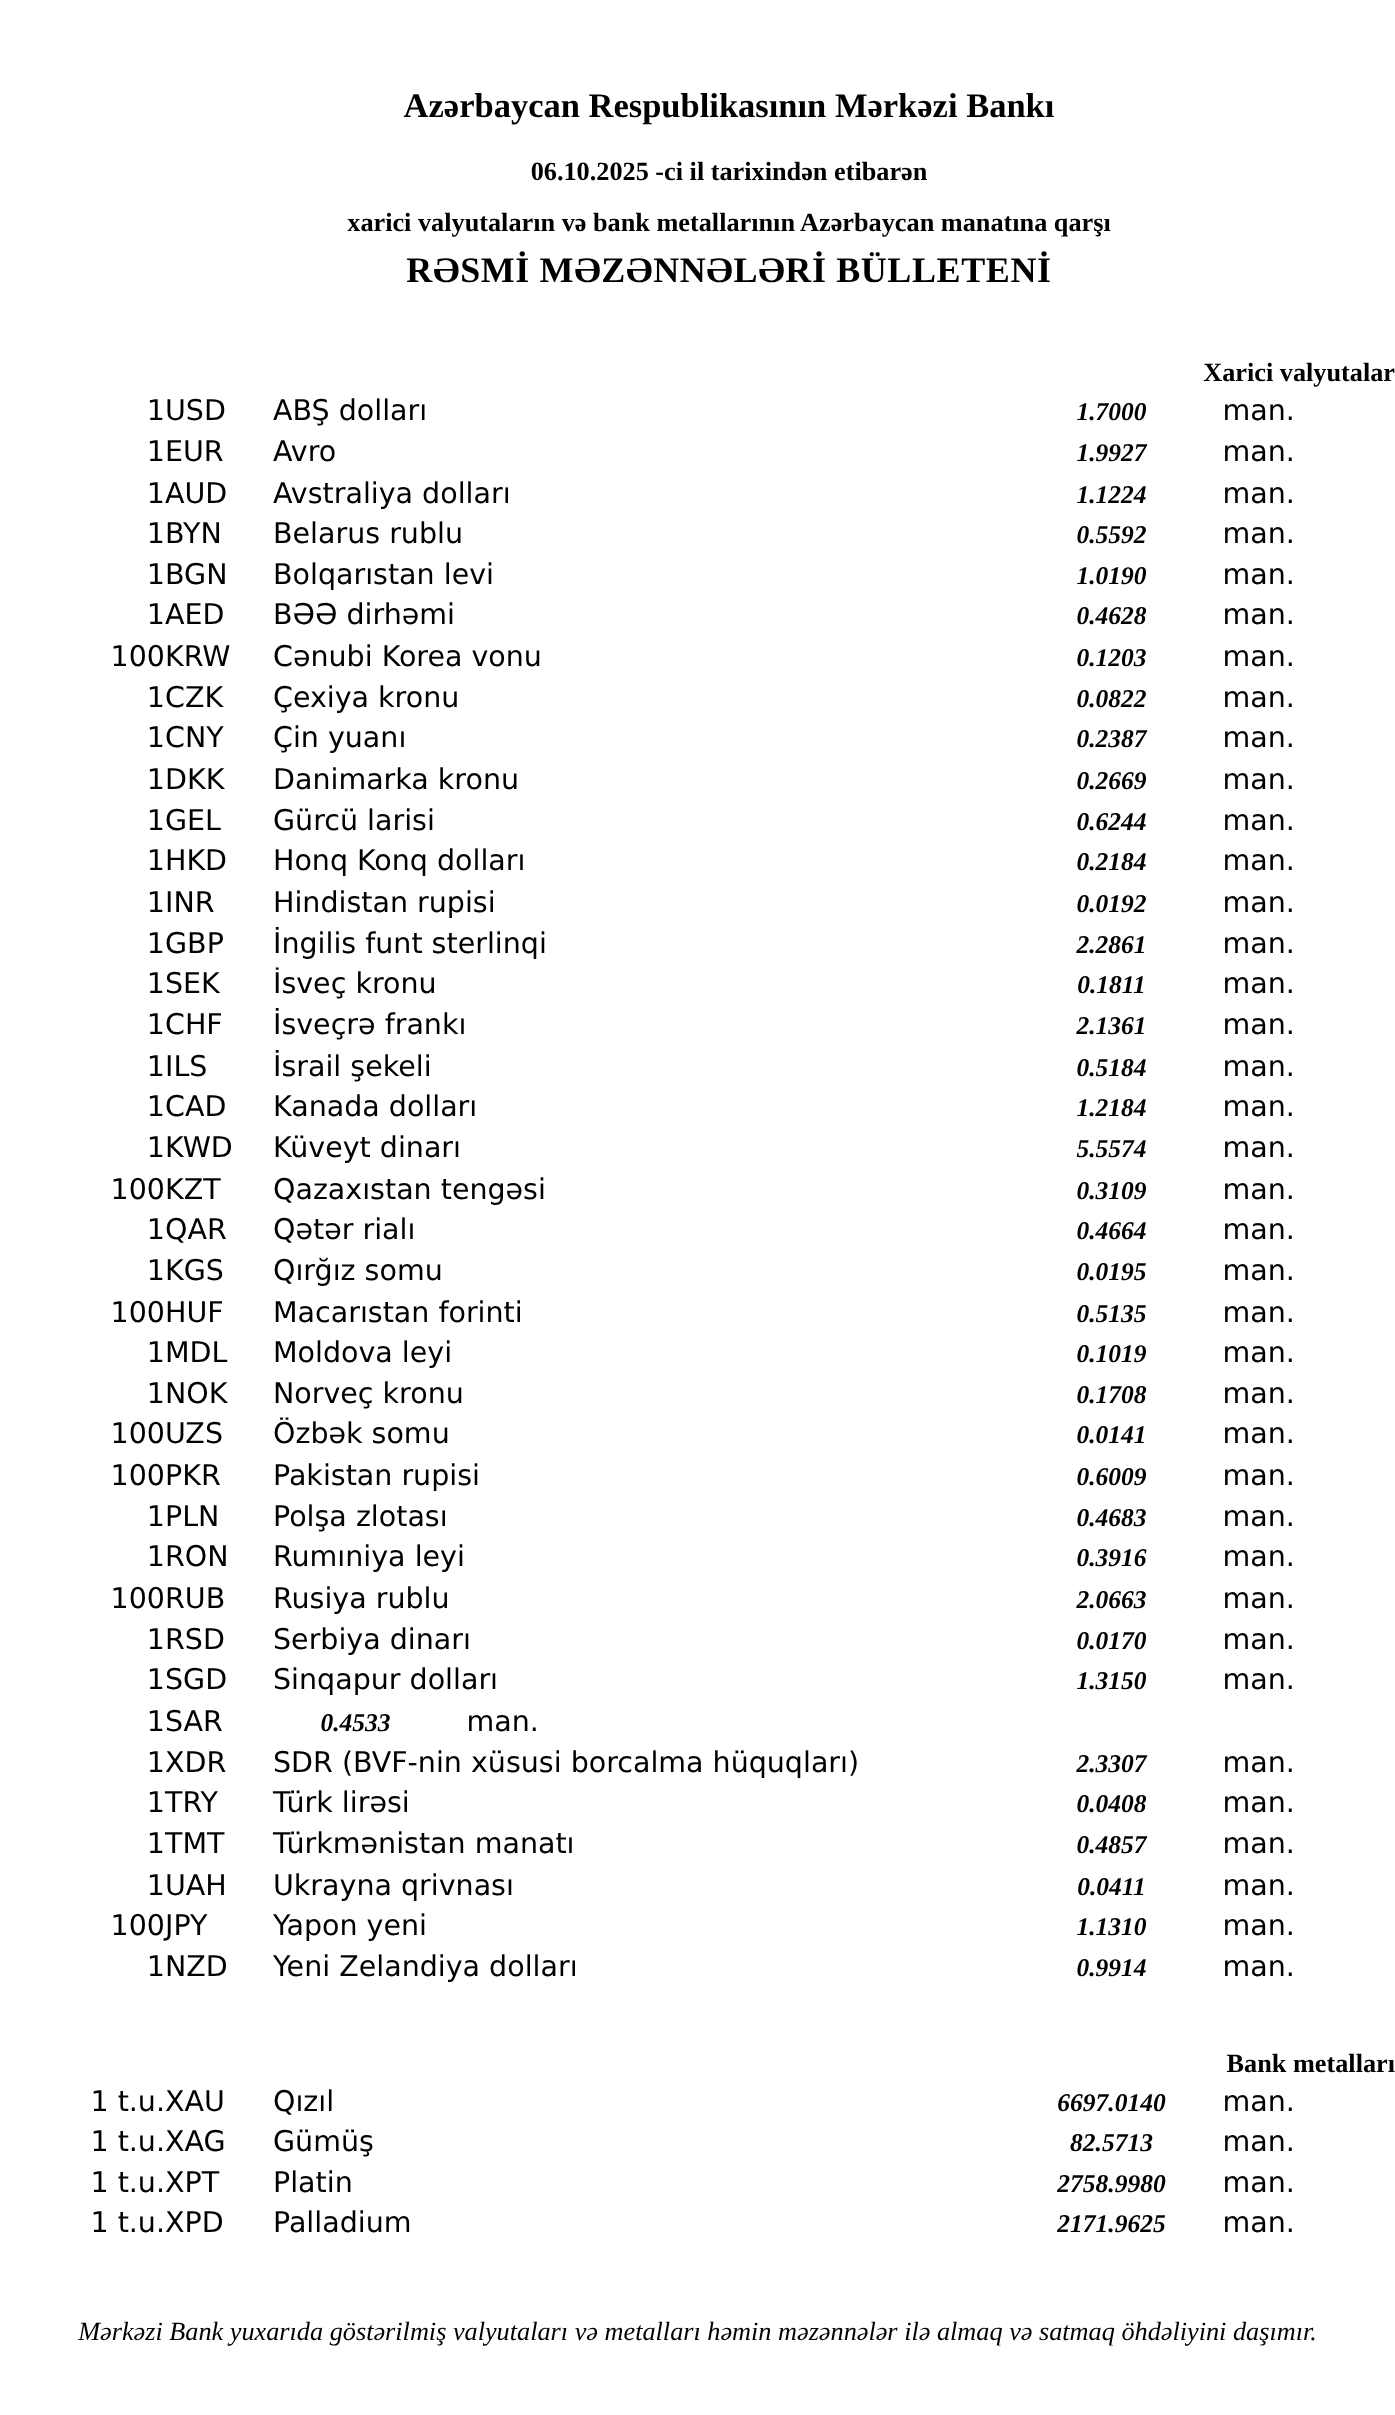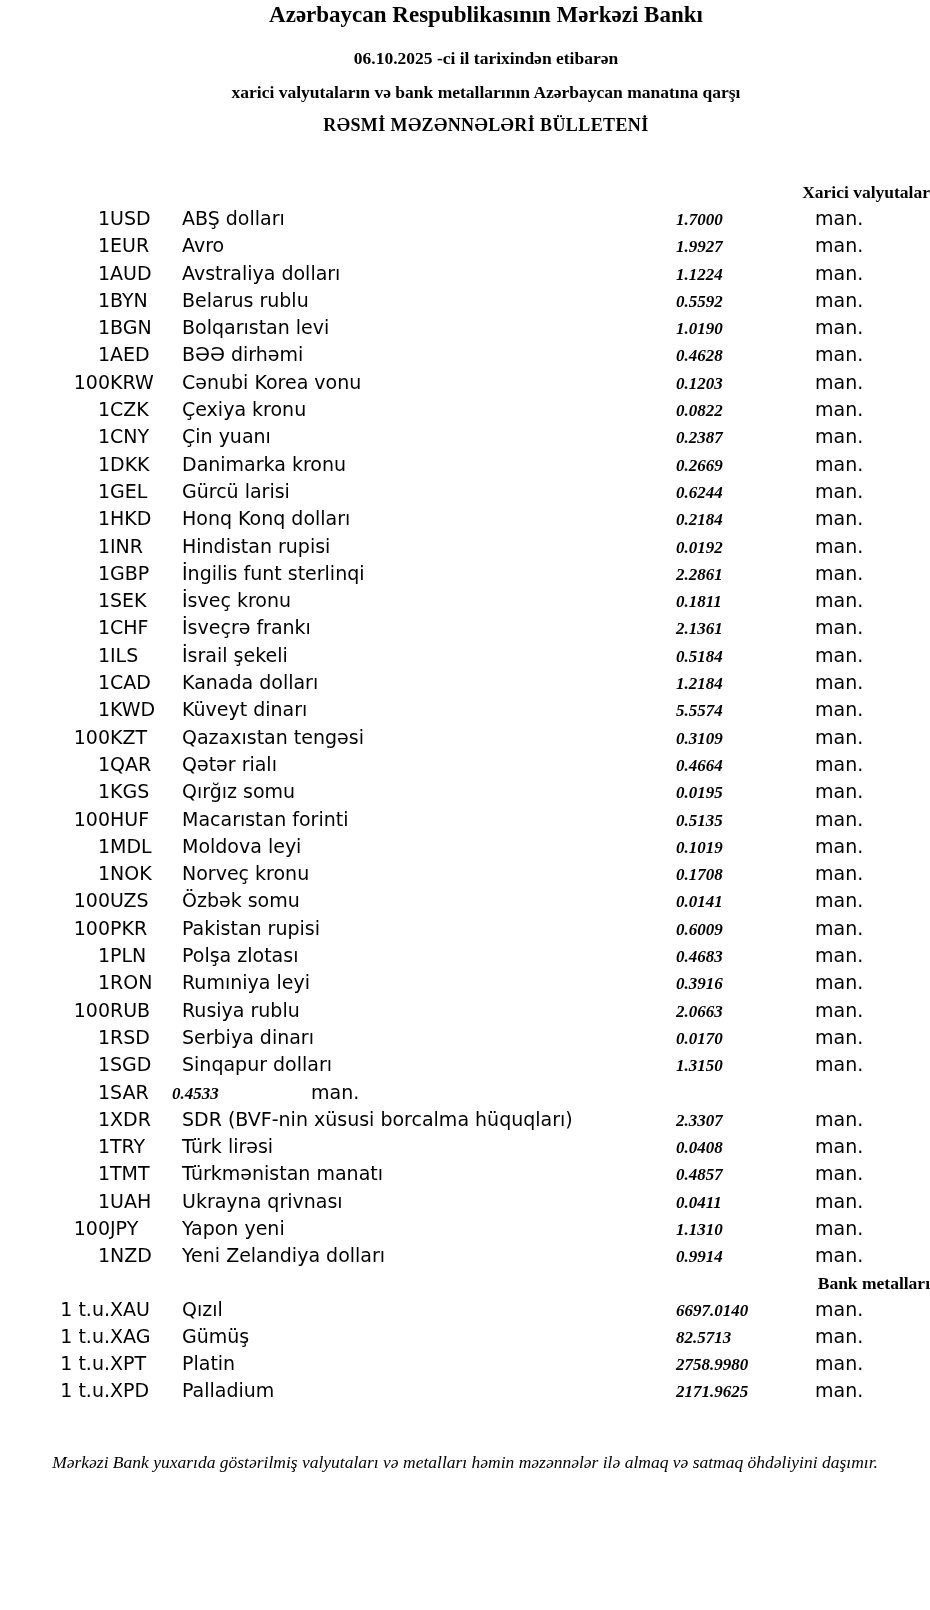--- a/index.html
+++ b/index.html
@@ -16,47 +16,47 @@
   .page *, .page *::before, .page *::after { box-sizing: border-box; }
 
   
   .header {
     margin-left: 42px;          
     width: 888px;
     text-align: center;
     font-family: "Liberation Serif", serif;
     font-weight: bold;
   }
-  .bank-name      { font-size: 23px; line-height: 30px; }
+  .bank-name      { padding-top: 56px; font-size: 23px; line-height: 30px; }
   .date-line      { margin-top: 17px;  font-size: 17.5px; line-height: 22px; }
   .subject-line   { margin-top: 12px;  font-size: 17.5px; line-height: 22px; }
-  .bulletin-title { margin-top: 11px;  font-size: 18px;   line-height: 23px; letter-spacing: 0.4px; }
+  .bulletin-title { margin-top: 11px;  font-size: 24px;   line-height: 23px; letter-spacing: 0.4px; }
 
   
   .section-title {
     margin-left: 42px;
     width: 888px;
     text-align: right;
     font-family: "Liberation Serif", serif;
     font-weight: bold;
     font-size: 17.5px;
     line-height: 22px;
   }
   .section-title.currencies { margin-top: 44px; }
-  .section-title.metals     { }
+  .section-title.metals     { margin-top: 36px; }
 
   
   .rate-table { margin-top: 4px; padding: 0 62px 0 40px; }
   .row { display: flex; align-items: baseline; height: 27.3px; }
   .cell-qty  { width: 70px;  text-align: right;  font-size: 19px; white-space: nowrap; }
   .cell-code { width: 62px;  text-align: left; font-size: 19px; white-space: nowrap; }
   .cell-name { flex: 1; padding-left: 10px; font-size: 19px; white-space: nowrap; overflow: hidden; }
   .cell-rate {
     width: 130px;
-    text-align: left;
+    text-align: center;
     font-family: "Liberation Serif", serif;
     font-weight: bold;
     font-style: italic;
     font-size: 17px;
     white-space: nowrap;
   }
   .cell-unit { width: 62px; padding-left: 9px; font-size: 19px; white-space: nowrap; }
 
   
   .footer {

